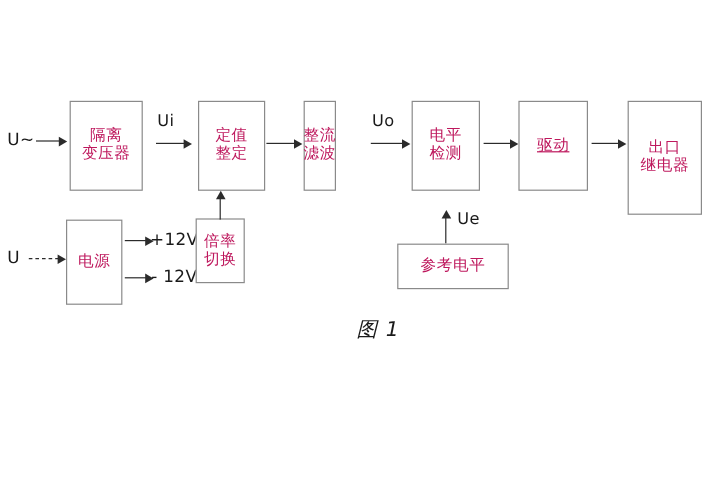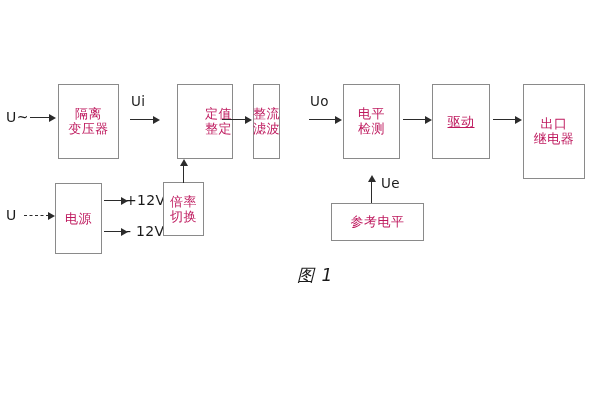--- a/index.html
+++ b/index.html
@@ -115,21 +115,21 @@
     <span class="line">隔离</span>
     <span class="line">变压器</span>
   </div>
 
   <div class="label sig" style="left:131px; top:95px;">Ui</div>
   <div class="arrow-h" style="left:130px; top:115px; width:30px;">
     <span class="shaft" style="width:24px;"></span>
     <span class="head" style="left:23px;"></span>
   </div>
 
-  <div class="box" style="left:177px; top:84px; width:56px; height:75px;align-items:flex-end;">
+  <div class="box" style="left:165px; top:84px; width:56px; height:75px;">
     <span class="line">定值</span>
     <span class="line">整定</span>
   </div>
 
   <div class="arrow-h" style="left:222px; top:115px; width:30px;">
     <span class="shaft" style="width:24px;"></span>
     <span class="head" style="left:23px;"></span>
   </div>
 
   <div class="box" style="left:253px; top:84px; width:27px; height:75px;">

